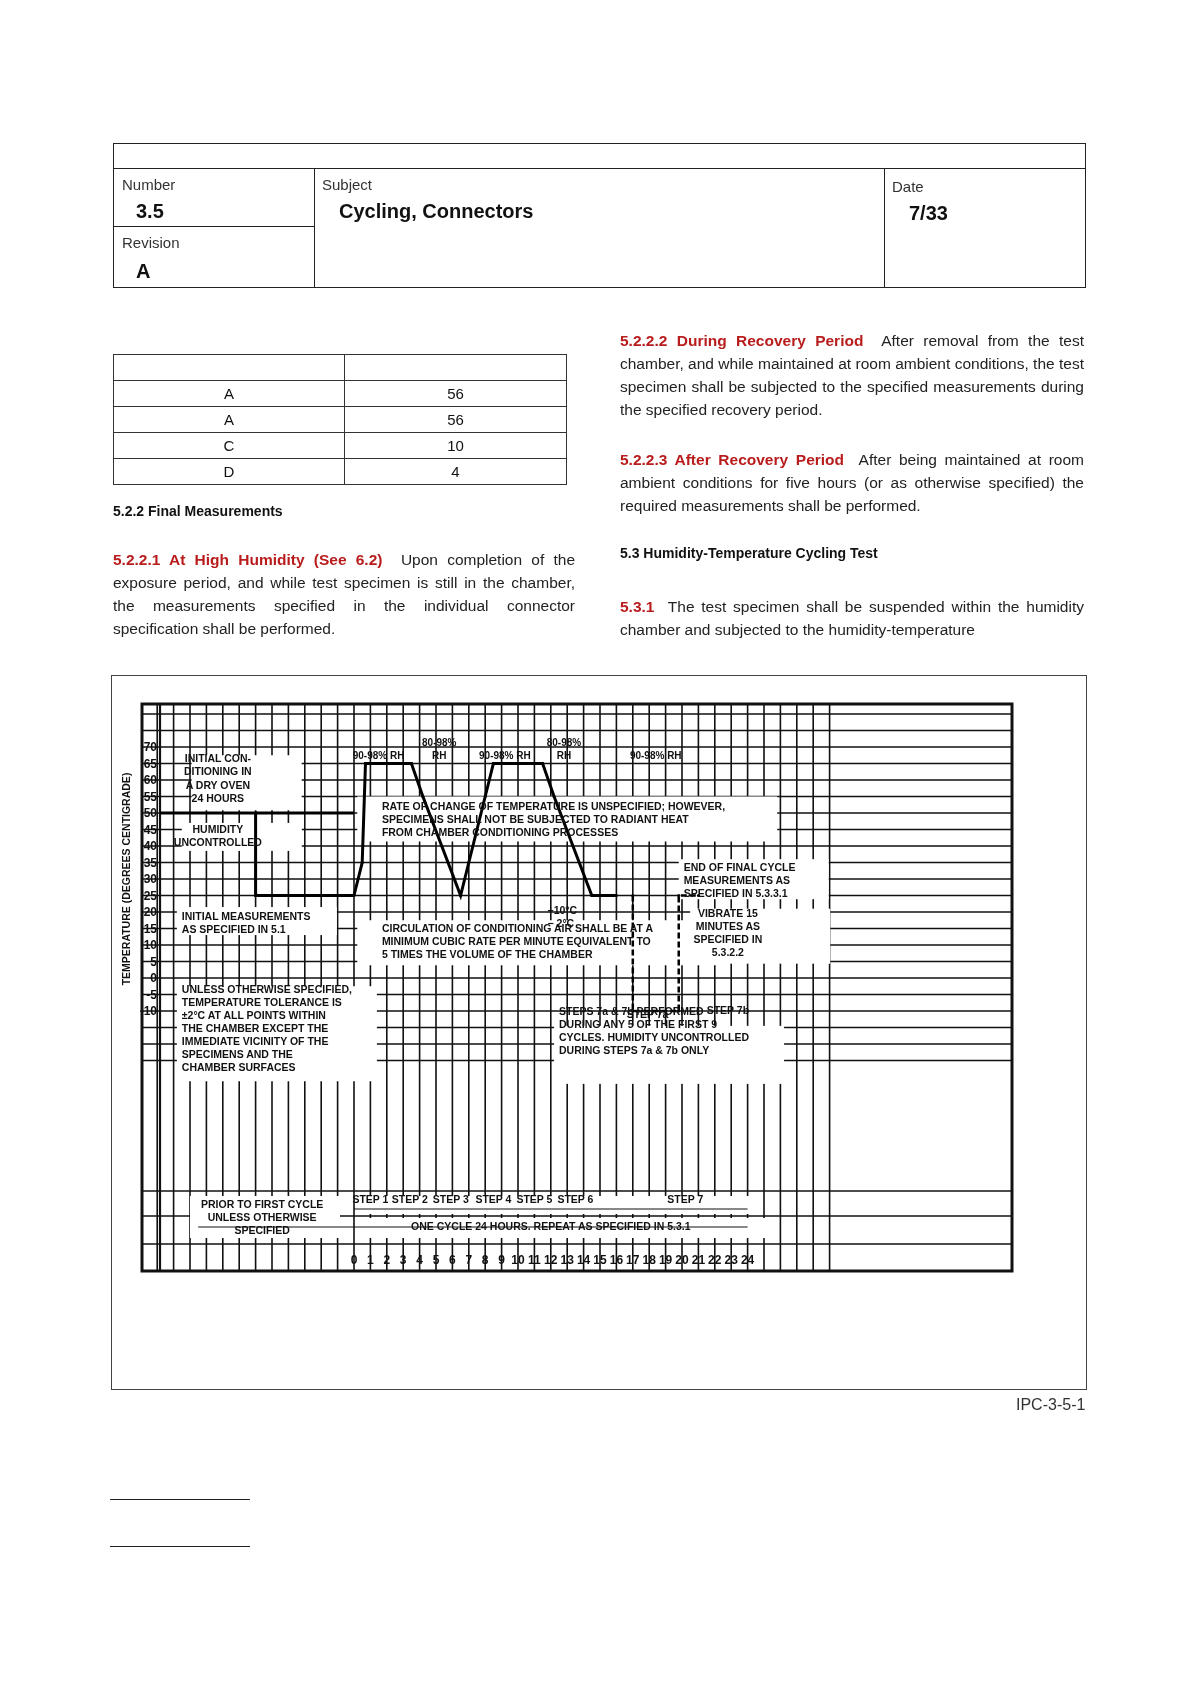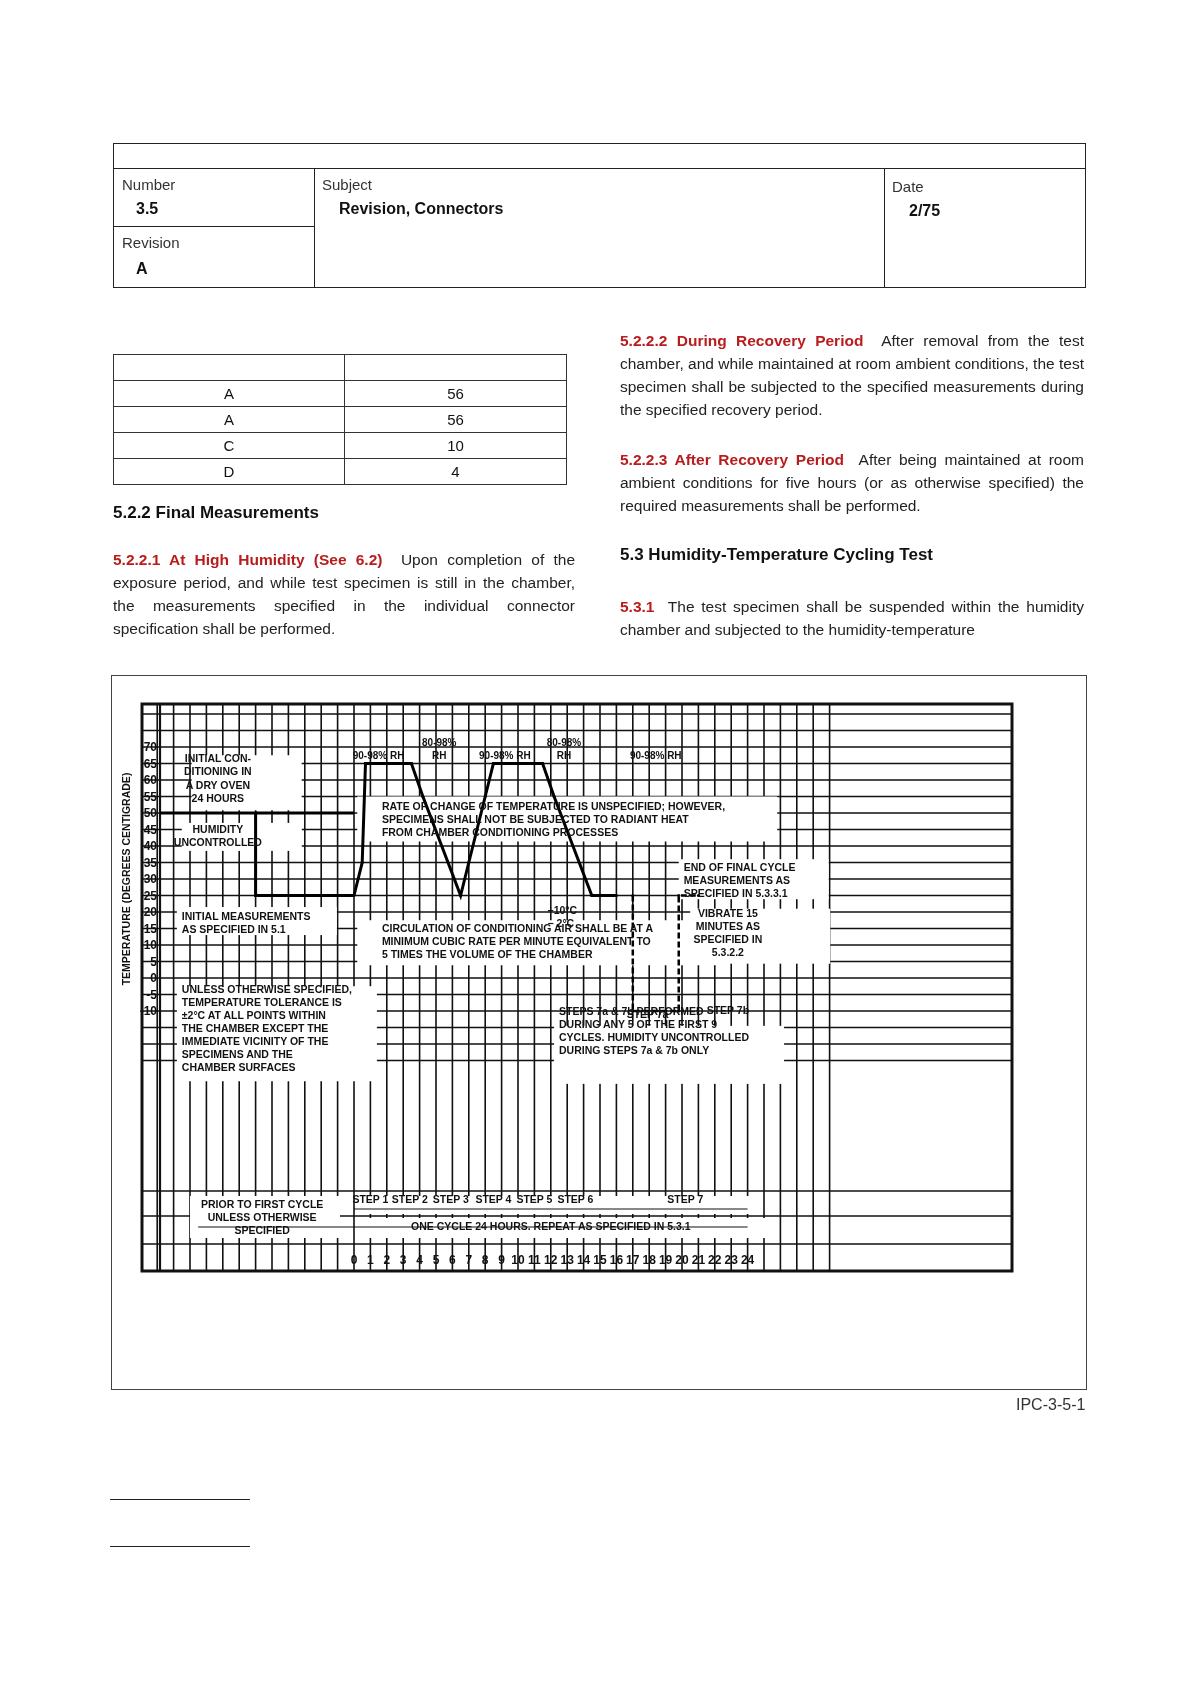--- a/index.html
+++ b/index.html
@@ -7,29 +7,29 @@
          font-family: "Liberation Sans", sans-serif; color: #111; }
   
   .hdr { position: absolute; left: 113px; top: 143px; width: 973px; height: 145px;
          border: 1.5px solid #222; box-sizing: border-box; text-decoration: underline; }
   .hdr .topband { position: absolute; left: 0; top: 0; right: 0; height: 24px; border-bottom: 1.5px solid #222; }
   .hdr .c1 { position: absolute; left: 0; top: 24px; width: 200px; bottom: 0; border-right: 1.5px solid #222; }
   .hdr .c1 .split { position: absolute; left: 0; right: 0; top: 58px; border-top: 1.5px solid #222; }
   .hdr .c2 { position: absolute; left: 200px; top: 24px; width: 570px; bottom: 0; border-right: 1.5px solid #222; text-align: right; }
   .hdr .c3 { position: absolute; left: 770px; top: 24px; right: 0; bottom: 0; }
   .lbl { font-size: 15px; color: #333; position: absolute; }
-  .val { font-size: 16px; font-weight: bold; position: absolute; }
+  .val { font-size: 20px; font-weight: bold; position: absolute; }
   
   table.vals { position: absolute; left: 113px; top: 354px; width: 454px; border-collapse: collapse; }
   table.vals td { border: 1.2px solid #333; height: 25px; text-align: center; font-size: 15px; padding: 0; }
   table.vals td:first-child { width: 230px; }
   
   .para { position: absolute; font-size: 15.5px; line-height: 23px; text-align: justify; color: #222; }
   .para b { color: #b91c1c; }
-  .h { position: absolute; font-size: 17px; font-weight: bold; }
+  .h { position: absolute; font-size: 14px; font-weight: bold; }
   
   .frame { position: absolute; left: 111px; top: 675px; width: 976px; height: 715px;
            border: 1.3px solid #444; box-sizing: border-box; text-align: right; }
   svg text { font-family: "Liberation Sans", sans-serif; font-weight: bold; fill: #111; }
   .fig-id { position: absolute; left: 1016px; top: 1396px; font-size: 16px; color: #333; }
   .rule { position: absolute; left: 110px; width: 140px; height: 0; border-top: 1.5px solid #222; }
 </style>
 </head>
 <body>
 
@@ -37,25 +37,25 @@
   <div class="topband"></div>
   <div class="c1">
     <span class="lbl" style="left:8px;top:8px">Number</span>
     <span class="val" style="left:22px;top:32px">3.5</span>
     <div class="split"></div>
     <span class="lbl" style="left:8px;top:66px">Revision</span>
     <span class="val" style="left:22px;top:92px">A</span>
   </div>
   <div class="c2">
     <span class="lbl" style="left:8px;top:8px">Subject</span>
-    <span class="val" style="left:25px;top:32px">Revision, Connectors</span>
+    <span class="val" style="left:25px;top:32px">Cycling, Connectors</span>
   </div>
   <div class="c3">
     <span class="lbl" style="left:8px;top:10px">Date</span>
-    <span class="val" style="left:25px;top:34px">2/75</span>
+    <span class="val" style="left:25px;top:34px">7/33</span>
   </div>
 </div>
 
 <table class="vals">
   <tbody>
       <tr>
         <td></td>
         <td></td>
       </tr>
   <tr>

